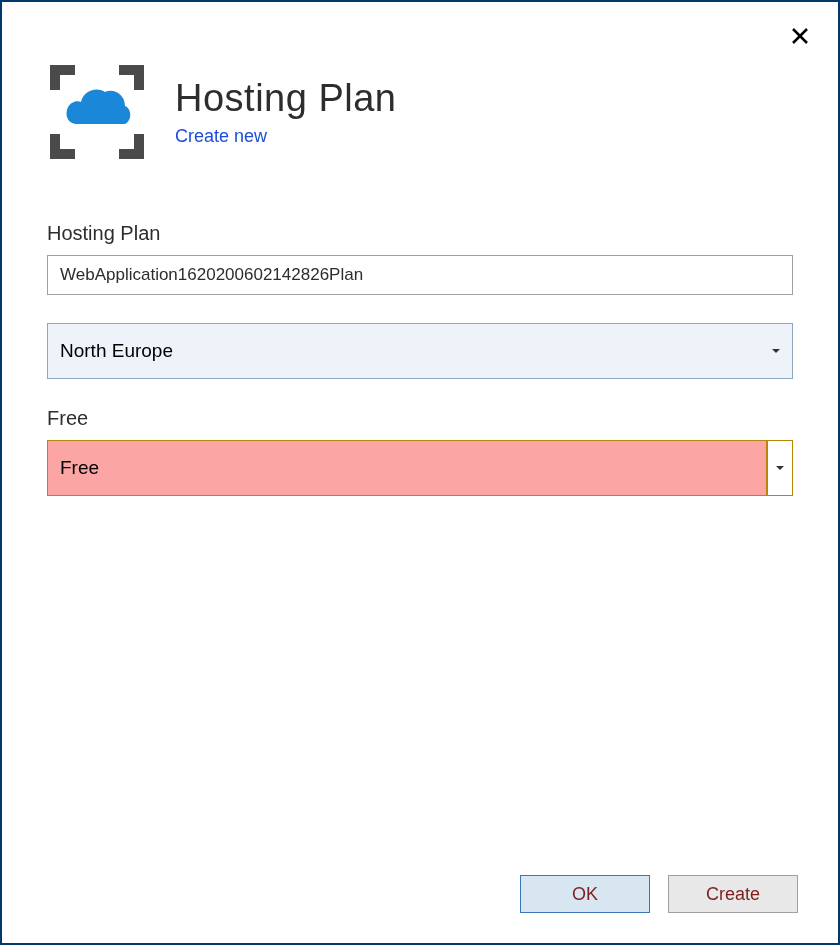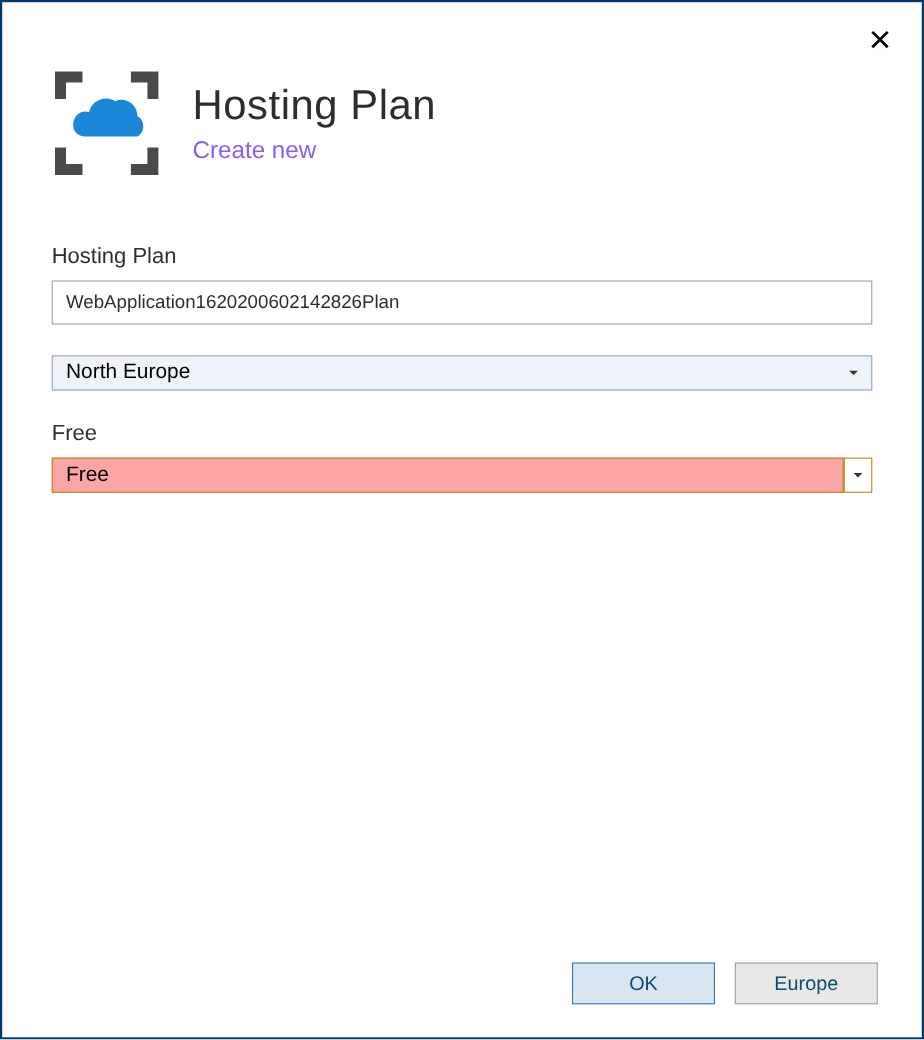--- a/index.html
+++ b/index.html
@@ -54,23 +54,23 @@
       flex-direction: column;
       gap: 6px;
     }
     .header-title {
       font-size: 38px;
       font-weight: 300;
       color: #2d2d2d;
       letter-spacing: 0.5px;
     }
     .header-subtitle {
-      font-size: 22px;
+      font-size: 18px;
       font-weight: 300;
-      color: #8b5cf6;
+      color: #1d4ed8;
     }
     .form-area {
       padding: 40px 45px 0 45px;
       flex: 1;
     }
     .form-group {
       margin-bottom: 28px;
     }
     .form-label {
       font-size: 20px;
@@ -86,21 +86,21 @@
       padding: 0 12px;
       font-size: 17px;
       font-family: inherit;
       background: #fff;
       color: #2d2d2d;
       outline: none;
     }
     .select-wrap {
       position: relative;
       width: 100%;
-      height: 32px;
+      height: 56px;
       display: flex;
       justify-content: flex-end;
     }
     .select-display {
       flex: 1;
       height: 100%;
       border: 1px solid #a0a0a0;
       padding: 0 12px;
       font-size: 19px;
       display: flex;
@@ -149,21 +149,21 @@
       padding: 0 40px 30px 0;
     }
     .btn {
       width: 130px;
       height: 38px;
       font-size: 18px;
       font-family: inherit;
       cursor: pointer;
       border: 1px solid #a0a0a0;
       background: #e8e8e8;
-      color: #0c4a6e;
+      color: #7f1d1d;
     }
     .btn-primary {
       background: #d8e6f2;
       border: 1px solid #3a76b3;
     }
   </style>
 </head>
 <body>
 
 <div class="dialog">
@@ -226,16 +226,16 @@
             <path d="M 1 1 L 5 5 L 9 1" fill="#333"></path>
           </svg>
         </div>
       </div>
     </div>
 
   </div>
 
   <div class="footer">
     <button class="btn btn-primary">OK</button>
-    <button class="btn">Europe</button>
+    <button class="btn">Create</button>
   </div>
 
 </div>
 
 </body></html>

